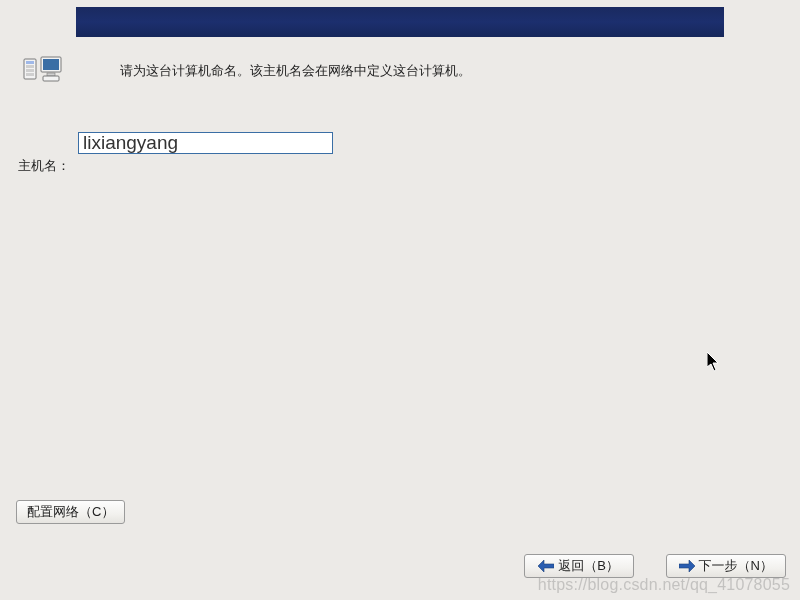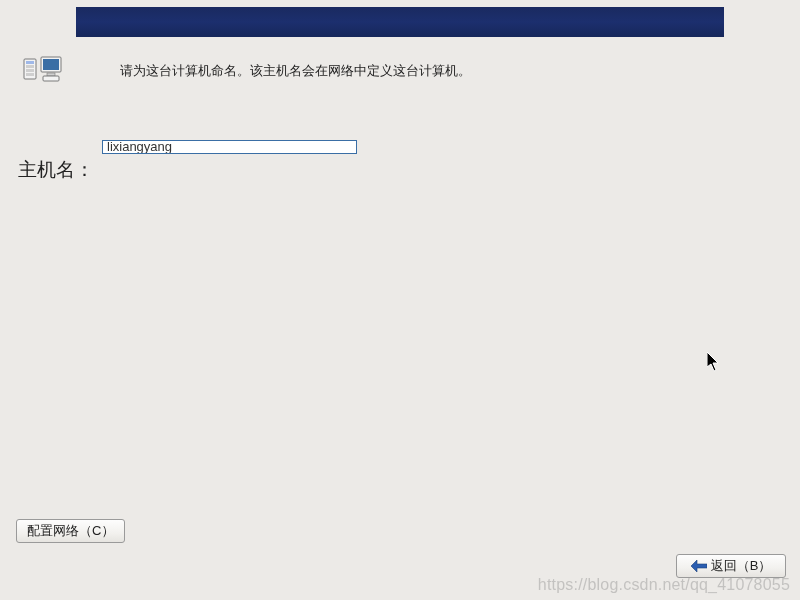--- a/index.html
+++ b/index.html
@@ -37,35 +37,35 @@
     margin-left: 44px;
   }
   .field-row {
     position: absolute;
     left: 18px;
     top: 110px;
     display: flex;
     align-items: center;
     gap: 8px;
   }
-  .field-label { font-size: 19px; margin-top: 47px; }
+  .field-label { font-size: 13px; margin-top: 47px; }
   .hostname-input {
     width: 255px;
-    height: 14px;
+    height: 22px;
     padding: 1px 4px;
-    font-size: 13px;
+    font-size: 19px;
     border: 1px solid #3a6ea5;
     background: #fff;
     outline: none;
     color: #333;
   }
   .config-net-btn {
     position: absolute;
     left: 16px;
-    top: 519px;
+    top: 500px;
   }
   .btn {
     display: inline-flex;
     align-items: center;
     justify-content: center;
     gap: 4px;
     height: 24px;
     padding: 0 10px;
     font-size: 13px;
     color: #222;
@@ -134,20 +134,28 @@
 
 <div class="footer">
   <button class="btn">
     <span>
       <svg class="arrow-svg" viewBox="0 0 16 12">
         <path d="M6 0 L0 6 L6 12 L6 8 L16 8 L16 4 L6 4 Z" fill="#2a5db0" stroke="#1d3f78" stroke-width="0.6"></path>
       </svg>
     </span>
     <span>返回（B）</span>
   </button>
+  <button class="btn">
+    <span>
+      <svg class="arrow-svg" viewBox="0 0 16 12">
+        <path d="M10 0 L16 6 L10 12 L10 8 L0 8 L0 4 L10 4 Z" fill="#2a5db0" stroke="#1d3f78" stroke-width="0.6"></path>
+      </svg>
+    </span>
+    <span>下一步（N）</span>
+  </button>
 </div>
 
 <div class="cursor">
   <svg viewBox="0 0 14 20" width="14" height="20">
     <path d="M0 0 L0 15 L4 12 L7 19 L9 18 L6 11 L11 11 Z" fill="#000" stroke="#fff" stroke-width="1"></path>
   </svg>
 </div>
 
 <div class="watermark">https://blog.csdn.net/qq_41078055</div>
 

